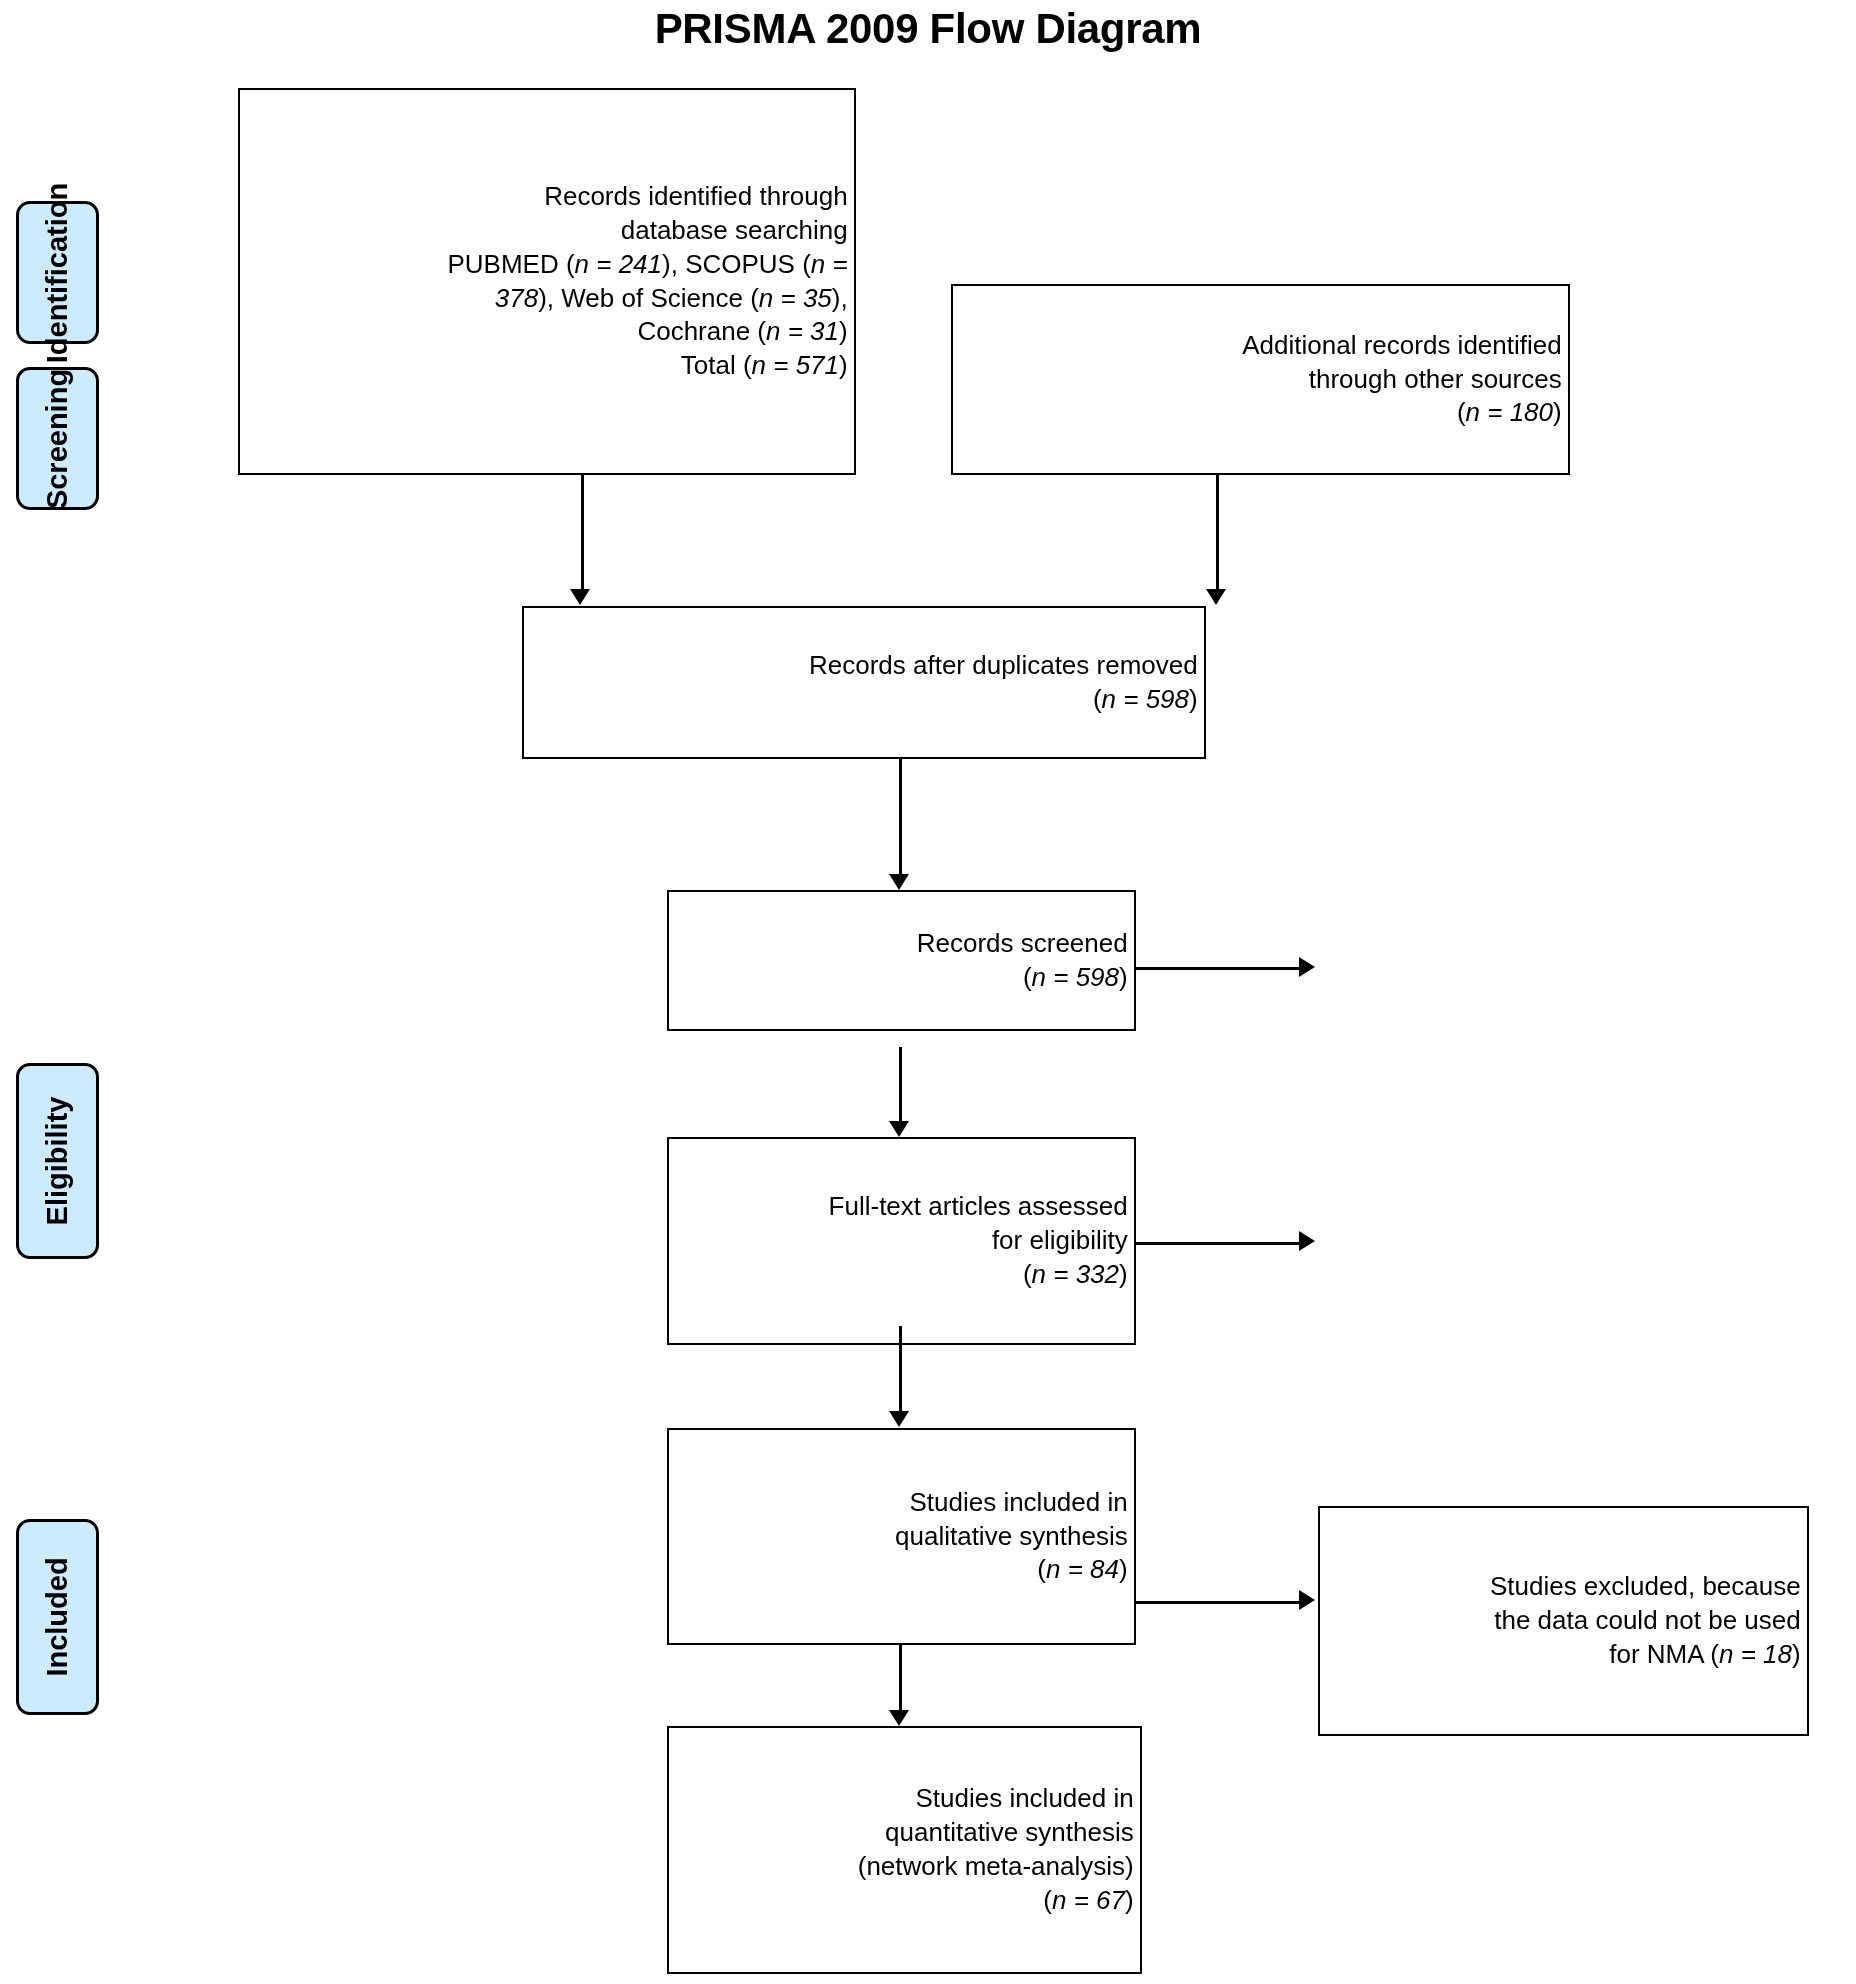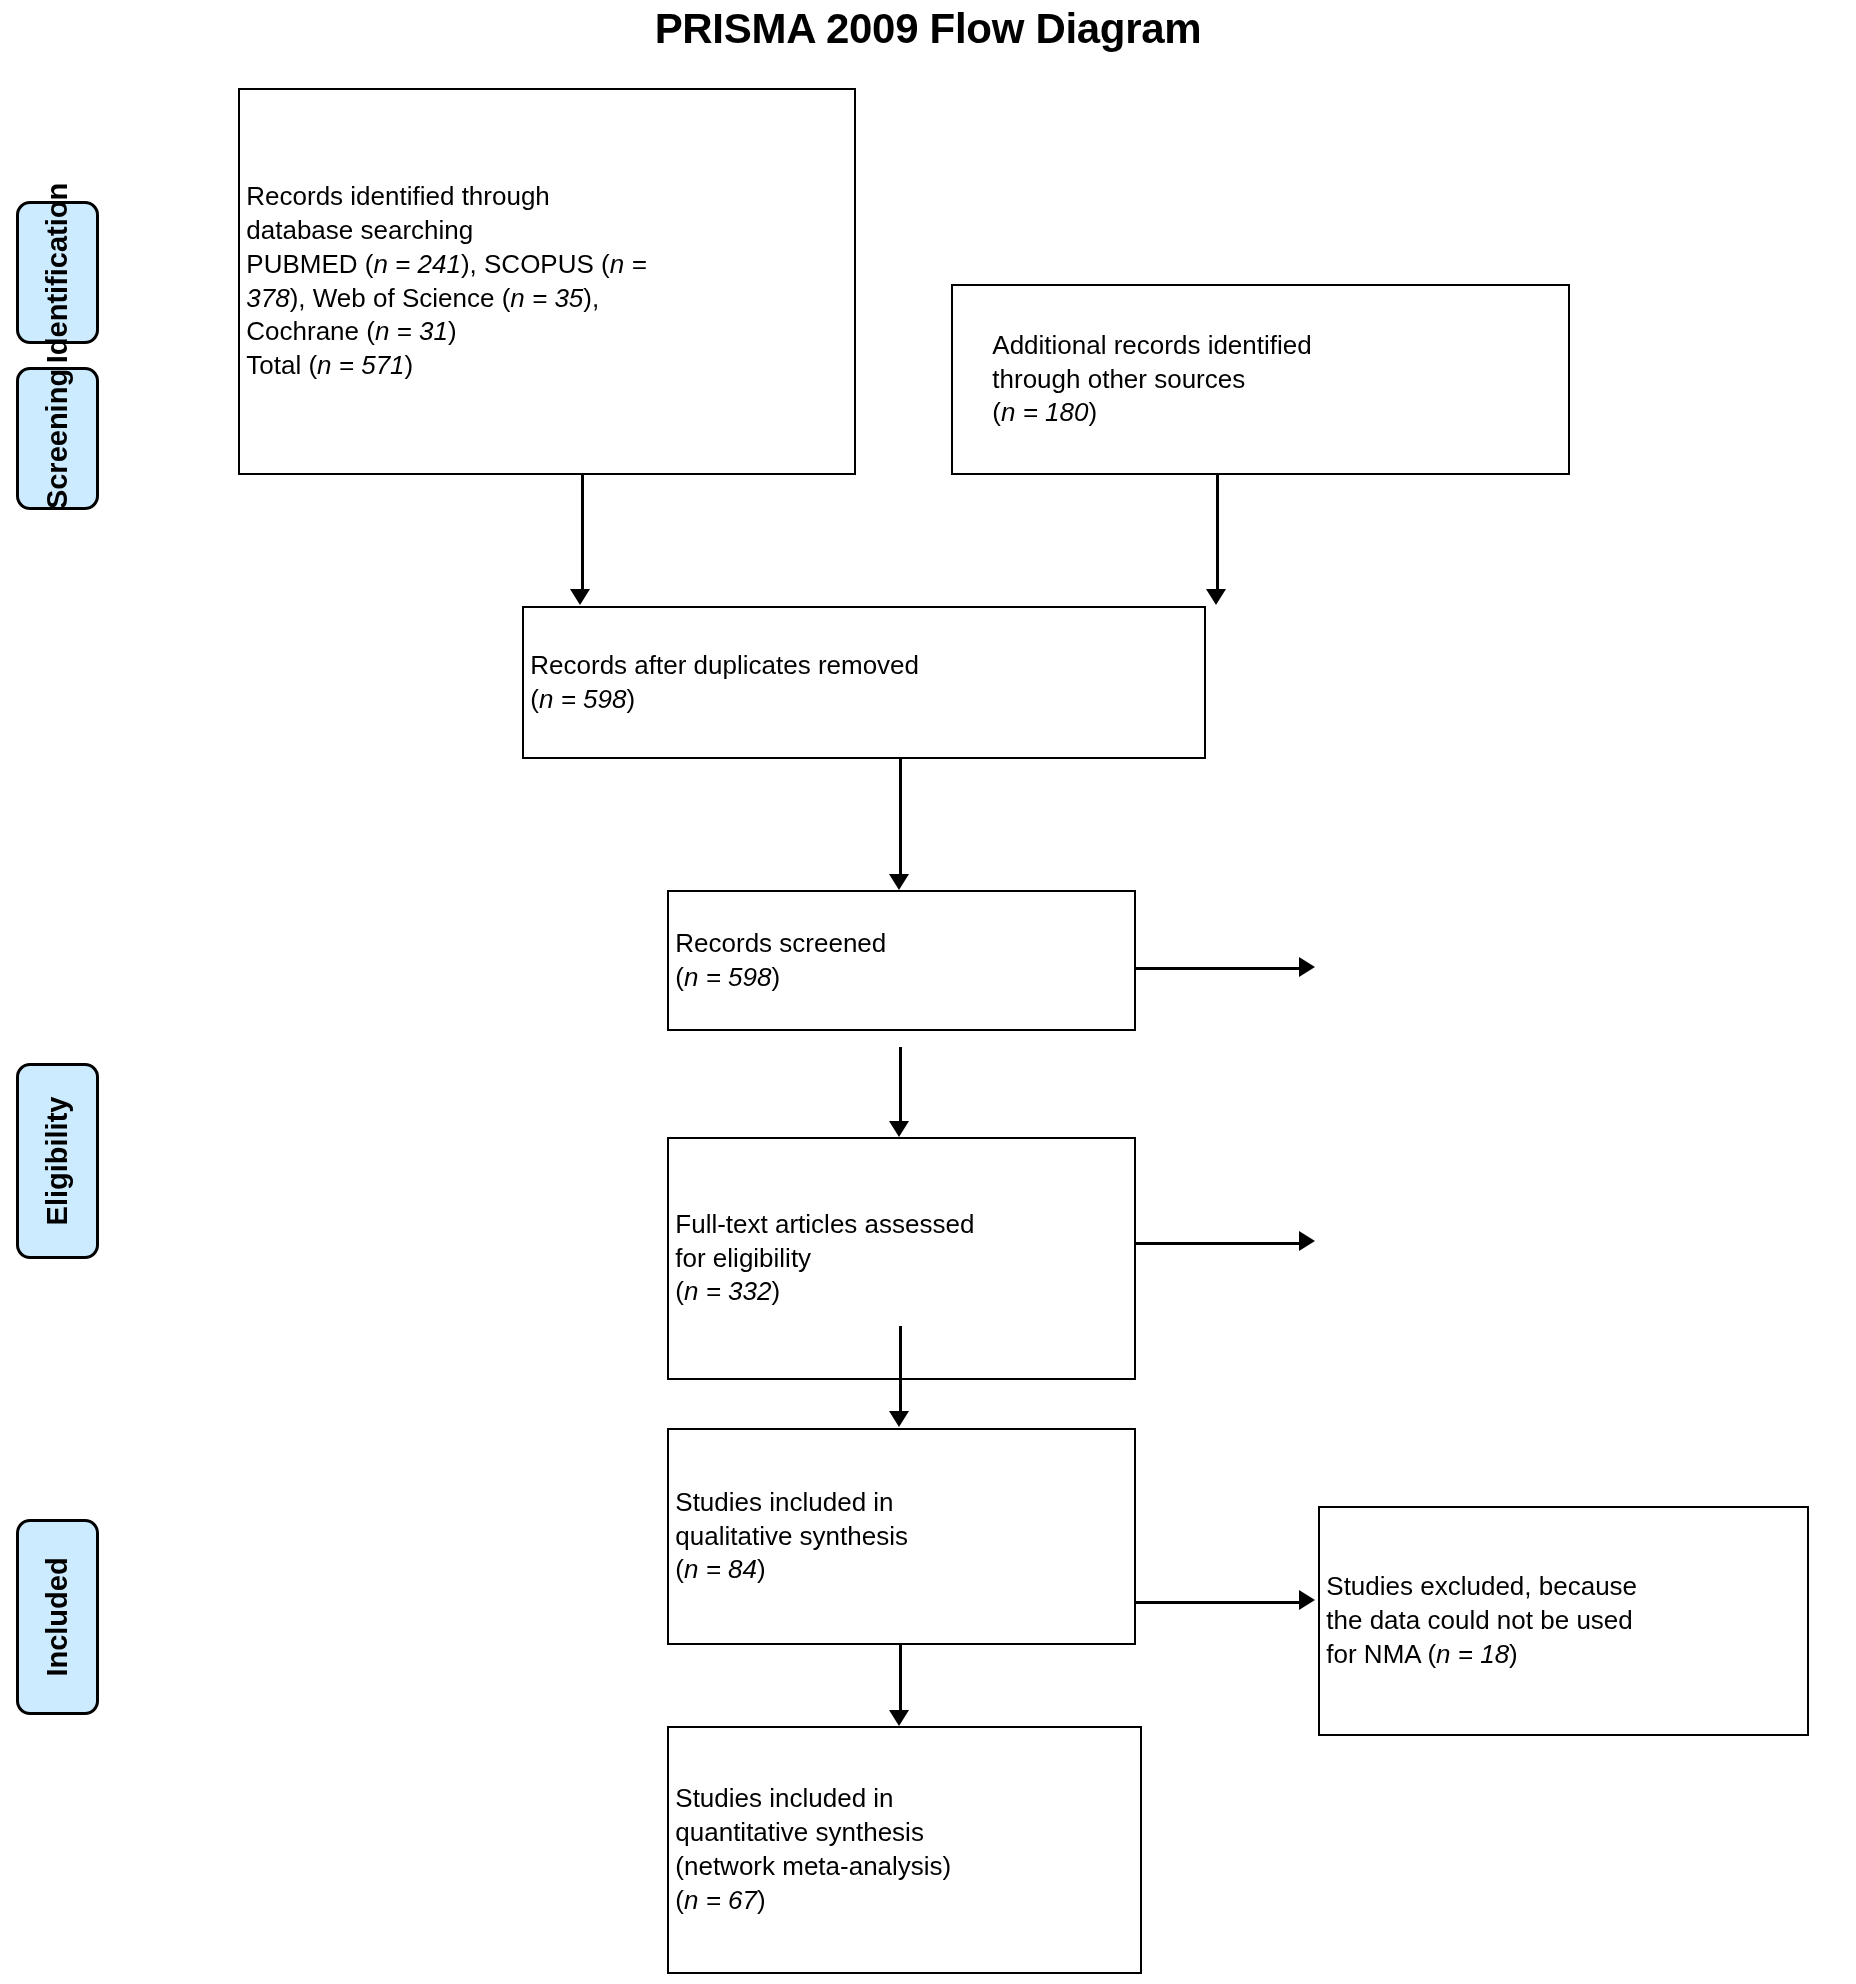--- a/index.html
+++ b/index.html
@@ -24,21 +24,21 @@
     white-space:nowrap;font-weight:bold;font-size:29px;
     font-family:"Liberation Sans","DejaVu Sans",sans-serif;
   }
 
   
   .node{
     position:absolute;box-sizing:border-box;border:2.5px solid #000;background:#fff;
     display:flex;align-items:center;justify-content:center;
   }
   .node .txt{
-    width:100%;text-align:left;line-height:1.30;font-size:26px;
+    width:100%;text-align:right;line-height:1.30;font-size:26px;
     padding:0 6.3px;box-sizing:border-box;
   }
   .node .txt i{font-style:italic;}
 
   
   .vline{position:absolute;background:#000;width:3.1px;}
   .hline{position:absolute;background:#000;height:3.1px;}
   .arrow-down{
     position:absolute;width:0;height:0;
     border-left:10.7px solid transparent;border-right:10.7px solid transparent;
@@ -80,21 +80,21 @@
 
   <div class="node" style="left:522px;top:606px;width:684px;height:153px;">
     <div class="txt">Records after duplicates removed<br>(<i>n = 598</i>)</div>
   </div>
 
   <div class="node" style="left:667px;top:890px;width:469px;height:141px;">
     <div class="txt">Records screened<br>(<i>n = 598</i>)</div>
   </div>
 
 
-  <div class="node" style="left:667px;top:1137px;width:469px;height:243px;">
+  <div class="node" style="left:667px;top:1137px;width:469px;height:208px;">
     <div class="txt">Full-text articles assessed<br>for eligibility<br>(<i>n = 332</i>)</div>
   </div>
 
 
   <div class="node" style="left:667px;top:1428px;width:469px;height:217px;">
     <div class="txt">Studies included in<br>qualitative synthesis<br>(<i>n = 84</i>)</div>
   </div>
 
   <div class="node" style="left:1318px;top:1506px;width:491px;height:230px;">
     <div class="txt">Studies excluded, because<br>the data could not be used<br>for NMA (<i>n = 18</i>)</div>

